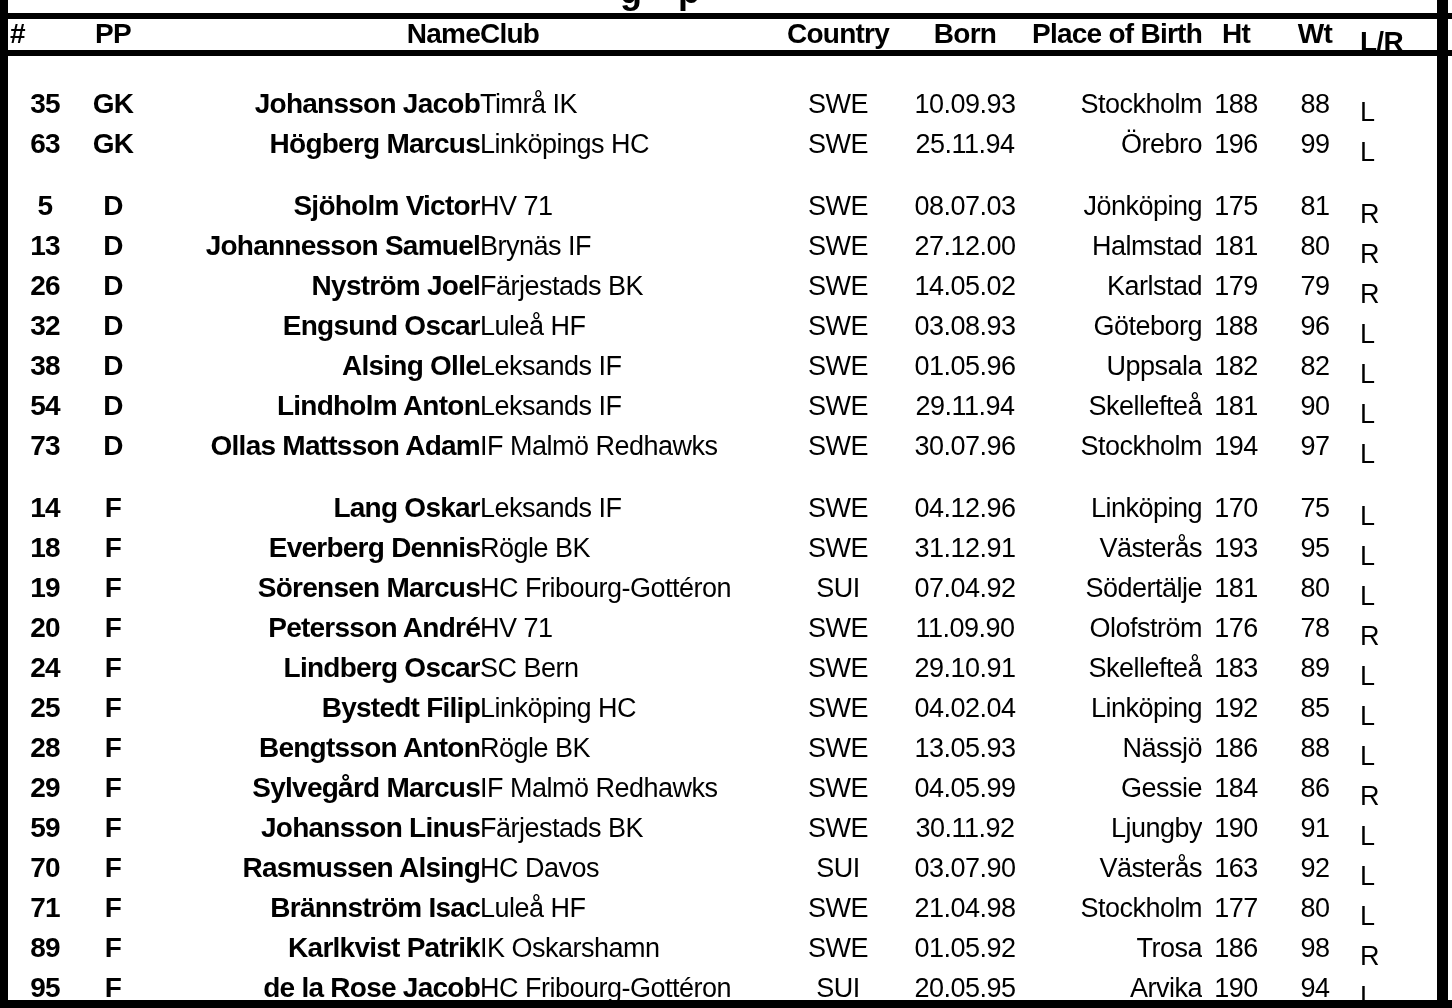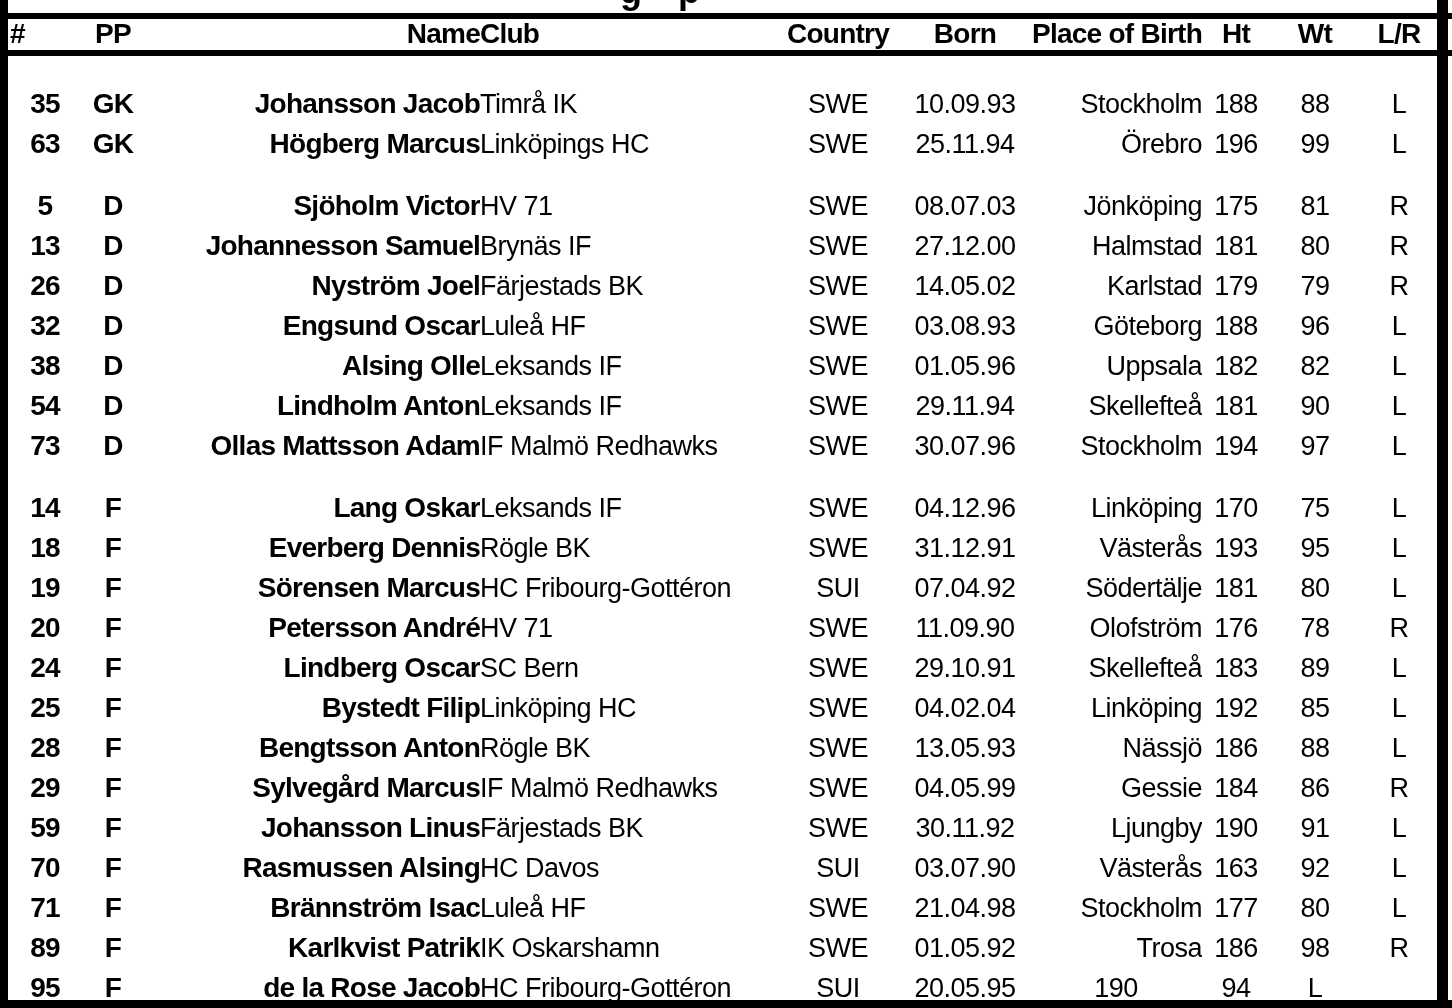--- a/index.html
+++ b/index.html
@@ -51,21 +51,21 @@
   
   .c-num    { text-align:center; }
   .c-pp     { text-align:center; }
   .c-name   { text-align:right; }
   .c-club   { text-align:left; }
   .c-country{ text-align:center; }
   .c-born   { text-align:center; }
   .c-place  { text-align:right; }
   .c-ht     { text-align:center; }
   .c-wt     { text-align:center; }
-  .c-lr     { text-align:center; }
+  .c-lr     { text-align:left;margin-top:8px; }
 
   .hdr .c-num { text-align:left; padding-left:2px; }
 
   
   .row .c-num, .row .c-pp, .row .c-name {
     font-weight:bold; font-size:28px; letter-spacing:-0.75px;
   }
 </style>
 </head>
 <body>
@@ -351,20 +351,21 @@
           <div class="cell c-wt">98</div>
           <div class="cell c-lr">R</div>
         </div>
         <div class="row grid-row">
           <div class="cell c-num">95</div>
           <div class="cell c-pp">F</div>
           <div class="cell c-name">de la Rose Jacob</div>
           <div class="cell c-club">HC Fribourg-Gottéron</div>
           <div class="cell c-country">SUI</div>
           <div class="cell c-born">20.05.95</div>
+          <div class="cell c-place">Arvika</div>
           <div class="cell c-ht">190</div>
           <div class="cell c-wt">94</div>
           <div class="cell c-lr">L</div>
         </div>
       </div>
     </div>
 
   <div class="rule-bottom"></div>
   <div class="frame-left"></div>
   <div class="frame-right"></div>

